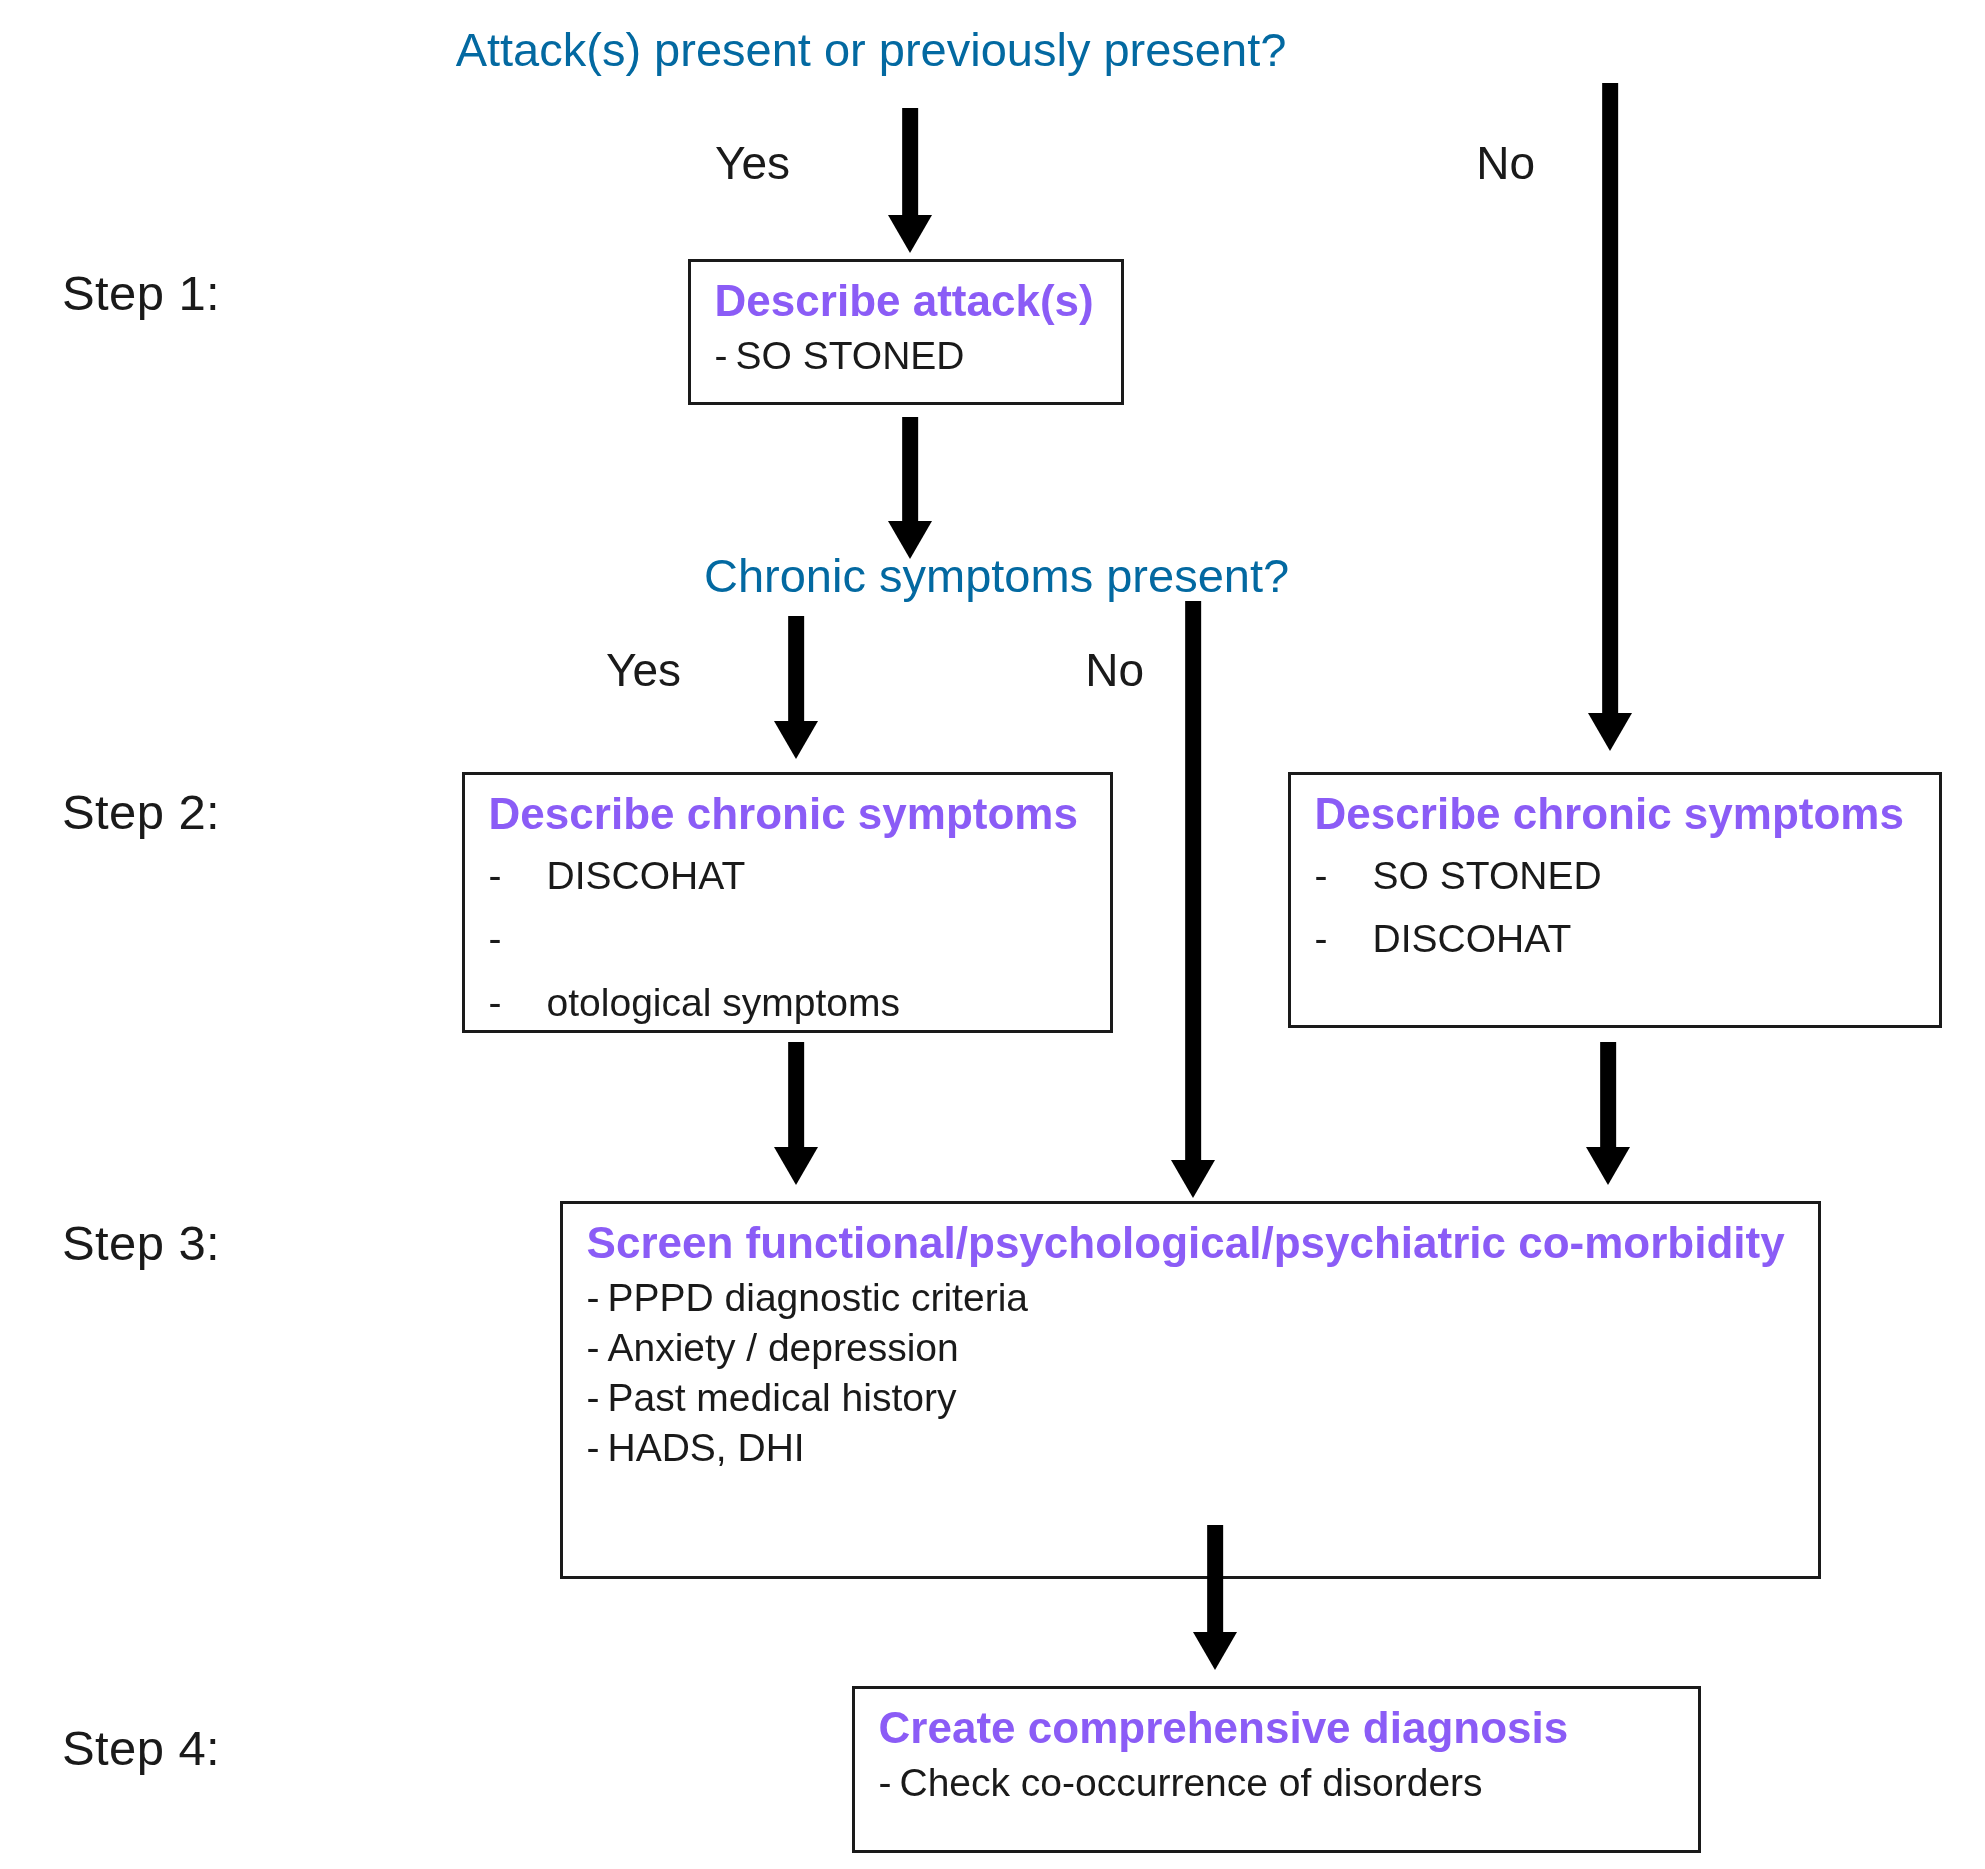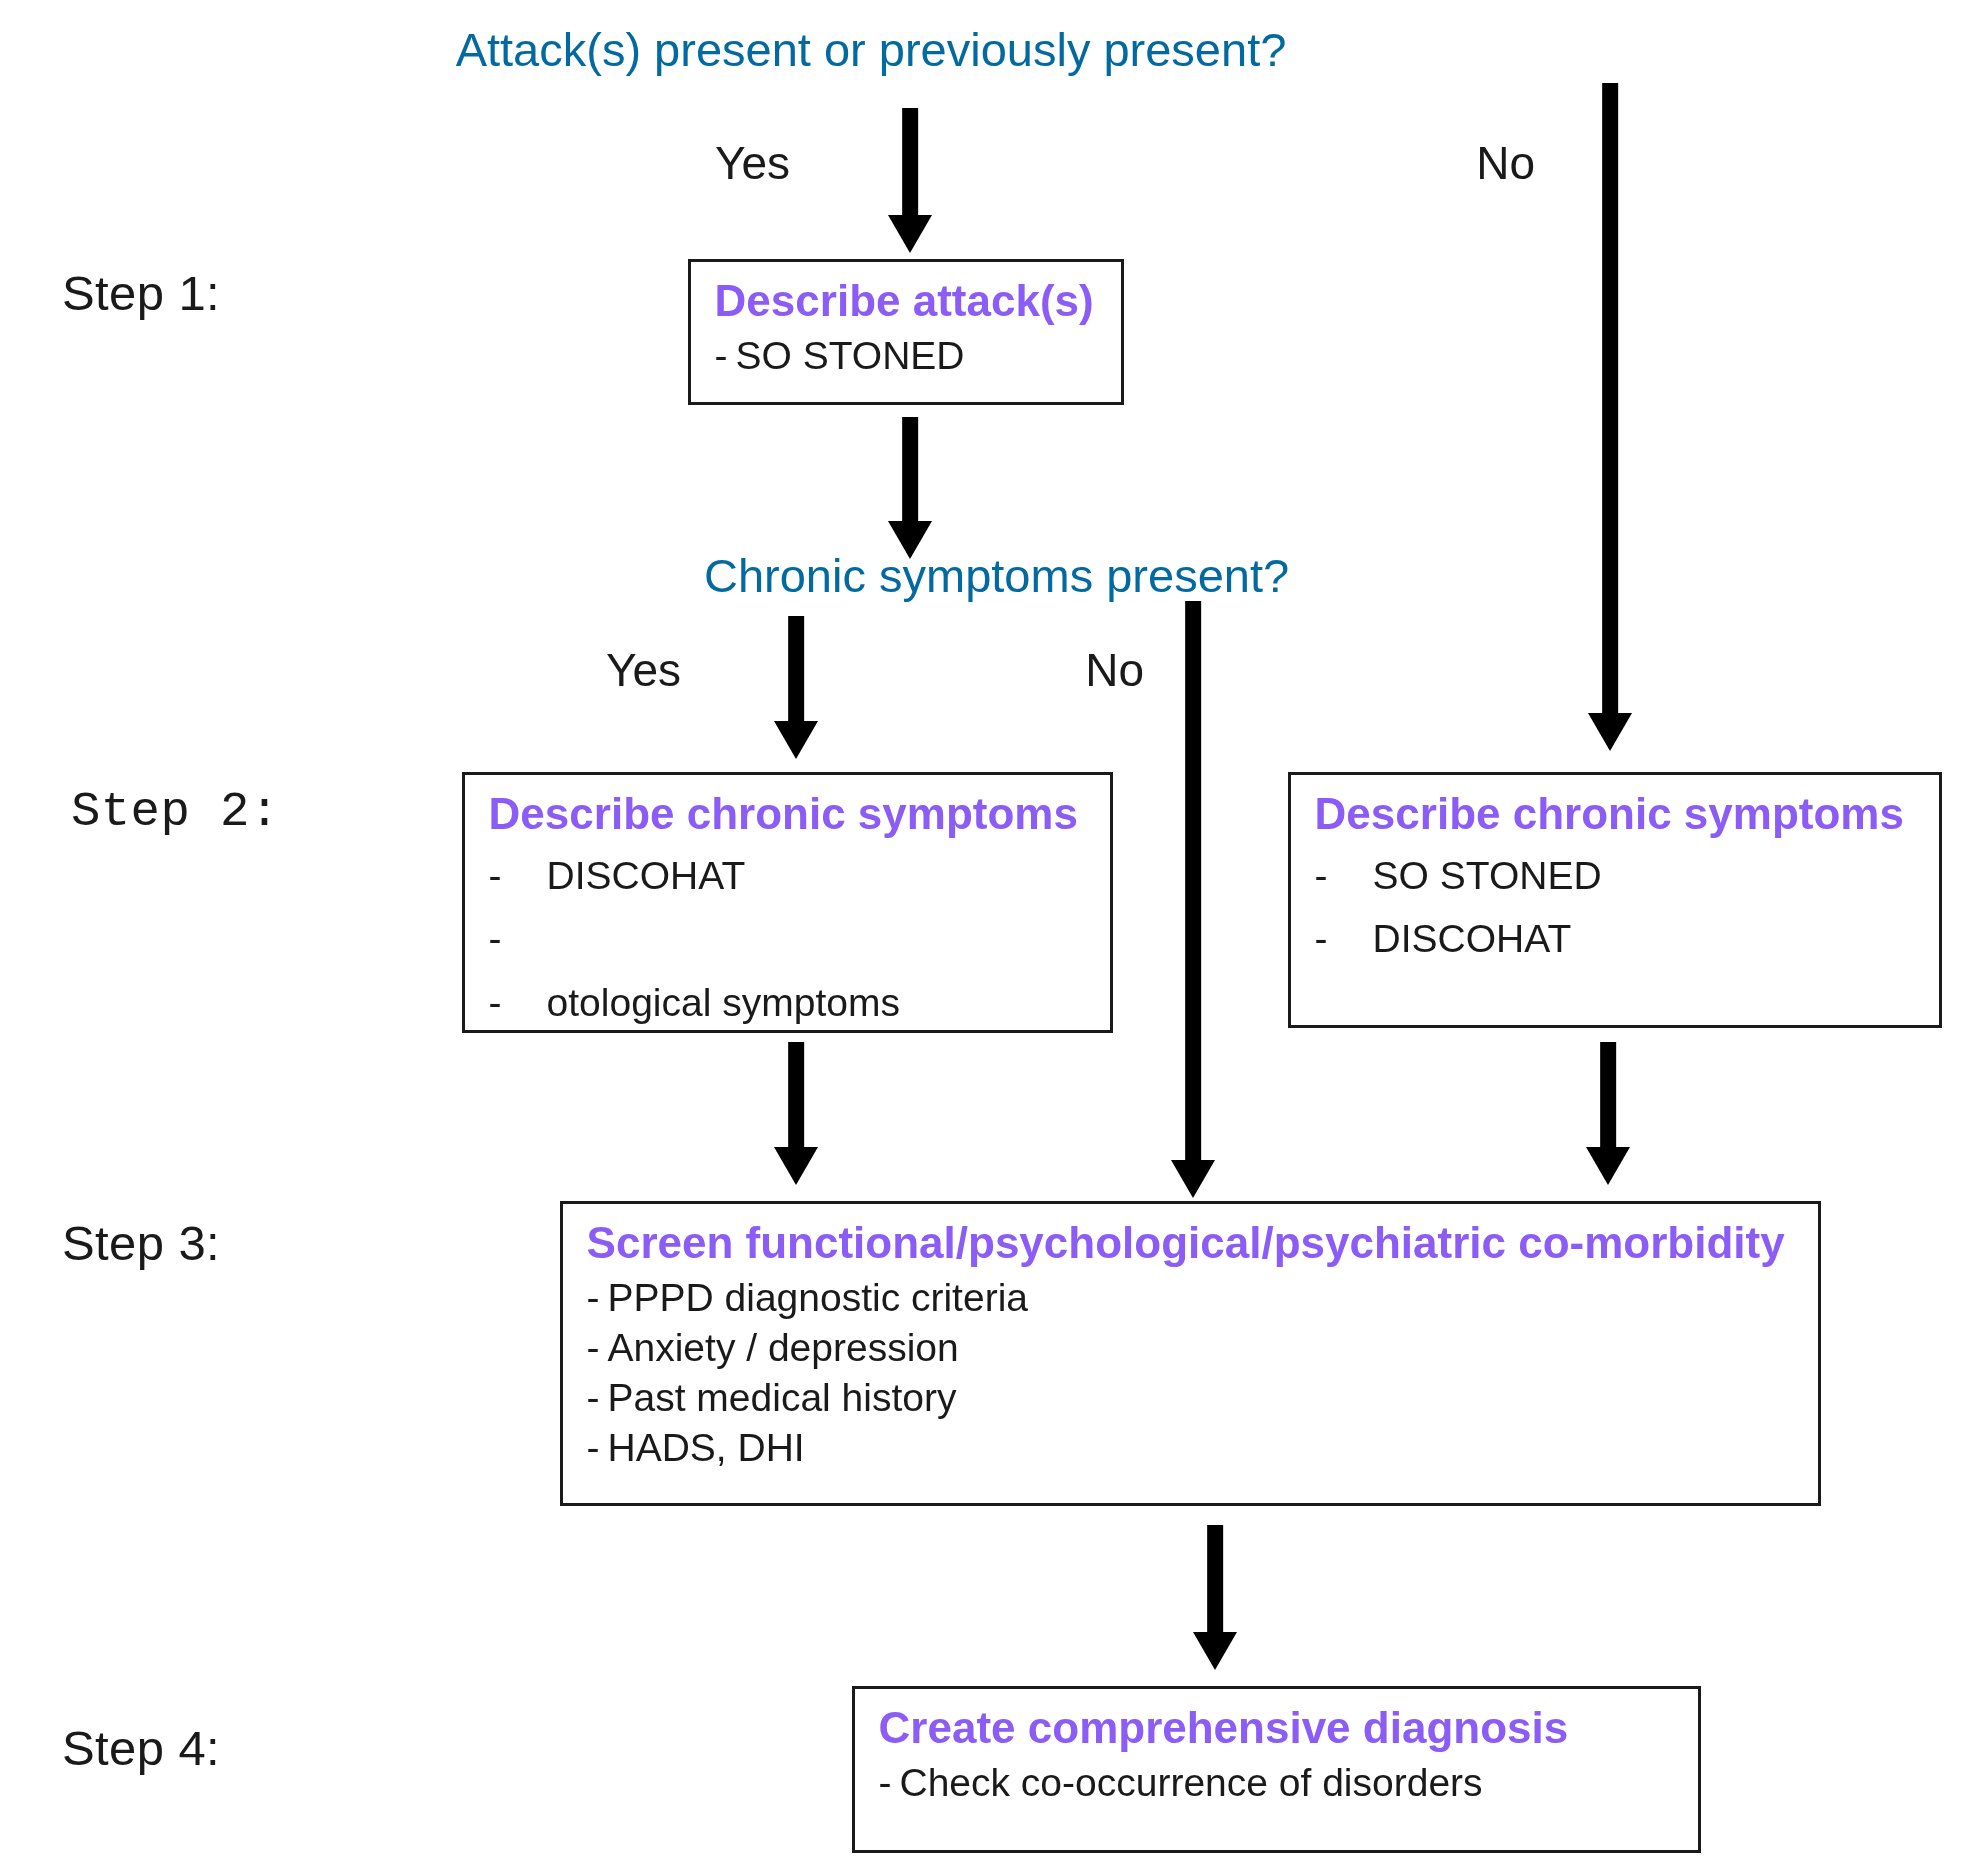--- a/index.html
+++ b/index.html
@@ -151,21 +151,21 @@
     <div class="head"></div>
   </div>
 
   <div class="branch-label" style="left:1144px; top:645px; transform:translateX(-100%);">No</div>
 
   <div class="arrow" style="left:1171px; top:601px; width:44px; height:597px;">
     <div class="shaft" style="width:15.7px; height:560px;"></div>
     <div class="head"></div>
   </div>
 
-  <div class="step-label" style="left:36px; top:786px;font-family:Liberation Mono, monospace;">Step 2:</div>
+  <div class="step-label" style="left:27px; top:786px;">Step 2:</div>
 
   <div class="box wide" style="left:462px; top:772px; width:651px; height:261px;">
     <div class="box-title">Describe chronic symptoms</div>
     <ul class="box-items">
       <li>
         <span class="bullet-dash">-</span>
         <span>DISCOHAT</span>
       </li>
       <li>
         <span class="bullet-dash">-</span>
@@ -196,21 +196,21 @@
     <div class="head"></div>
   </div>
 
   <div class="arrow" style="left:1586px; top:1042px; width:44px; height:143px;">
     <div class="shaft" style="width:15.7px; height:105px;"></div>
     <div class="head"></div>
   </div>
 
   <div class="step-label" style="left:27px; top:1217px;">Step 3:</div>
 
-  <div class="box tight" style="left:560px; top:1201px; width:1261px; height:305px; ">
+  <div class="box tight" style="left:560px; top:1201px; width:1261px; height:378px; ">
     <div class="box-title">Screen functional/psychological/psychiatric co-morbidity</div>
     <ul class="box-items">
       <li>
         <span class="bullet-dash">-</span>
         <span>PPPD diagnostic criteria</span>
       </li>
       <li>
         <span class="bullet-dash">-</span>
         <span>Anxiety / depression</span>
       </li>

